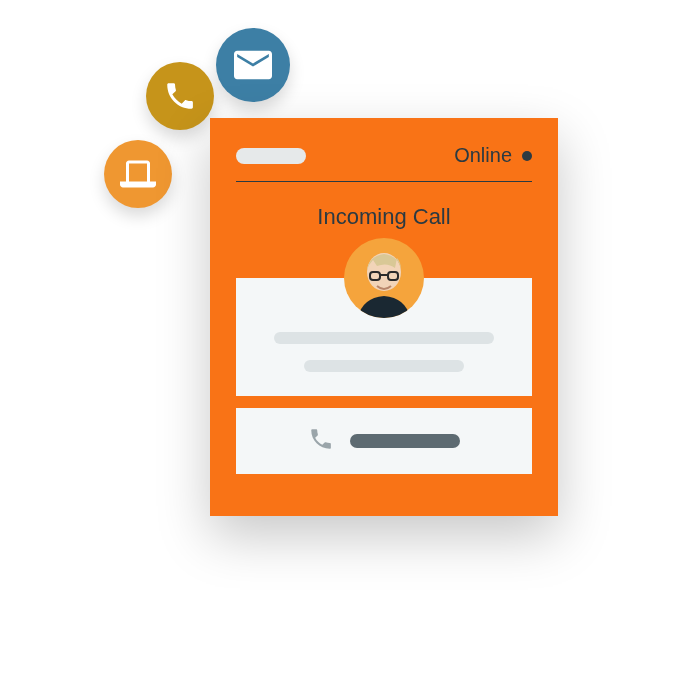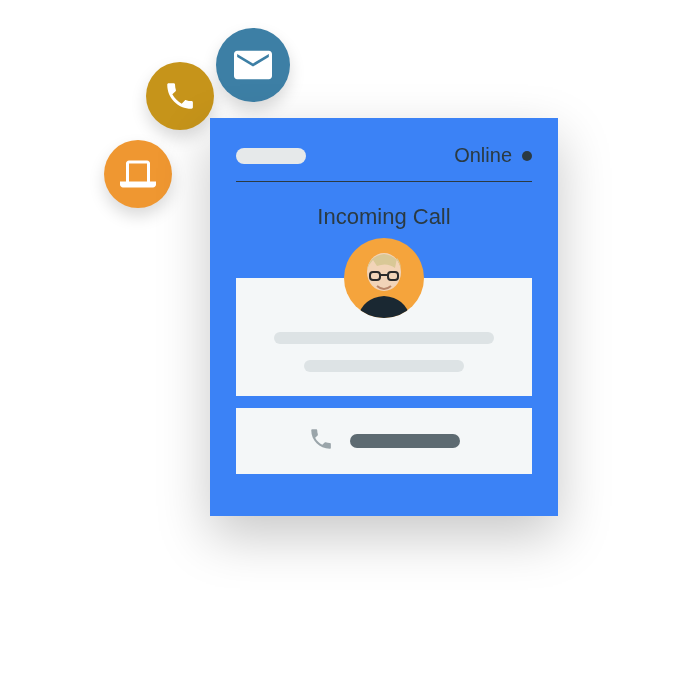--- a/index.html
+++ b/index.html
@@ -32,21 +32,21 @@
     .icon-laptop {
       width: 68px; height: 68px;
       background: #ef9731;
       top: 140px; left: 104px;
     }
     .card {
       position: absolute;
       top: 118px;
       left: 210px;
       width: 348px;
-      background: #3b82f6;
+      background: #f97316;
       box-shadow: 0 20px 50px rgba(0,0,0,0.22);
       padding: 26px 26px 24px 26px;
     }
     .header {
       display: flex;
       align-items: center;
       justify-content: space-between;
       margin-bottom: 14px;
     }
     .placeholder-pill {

